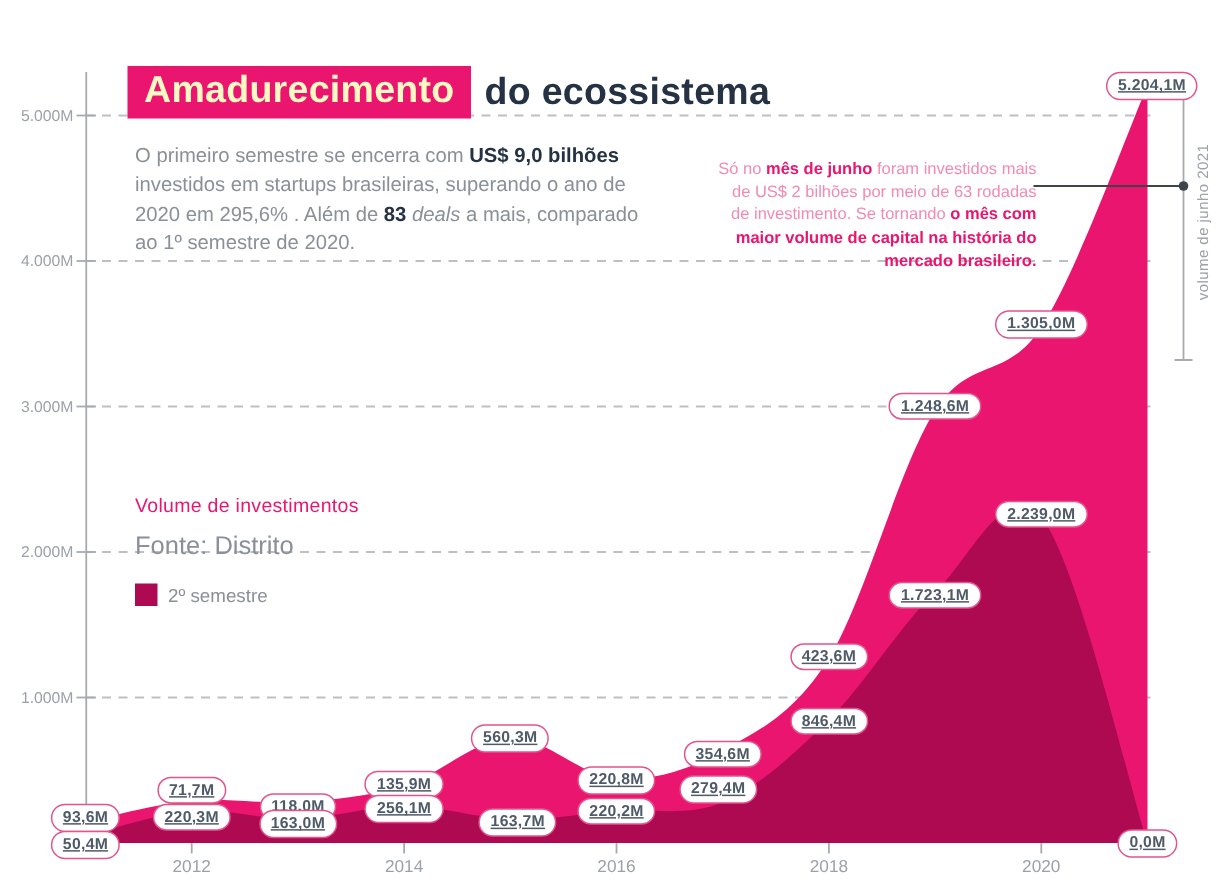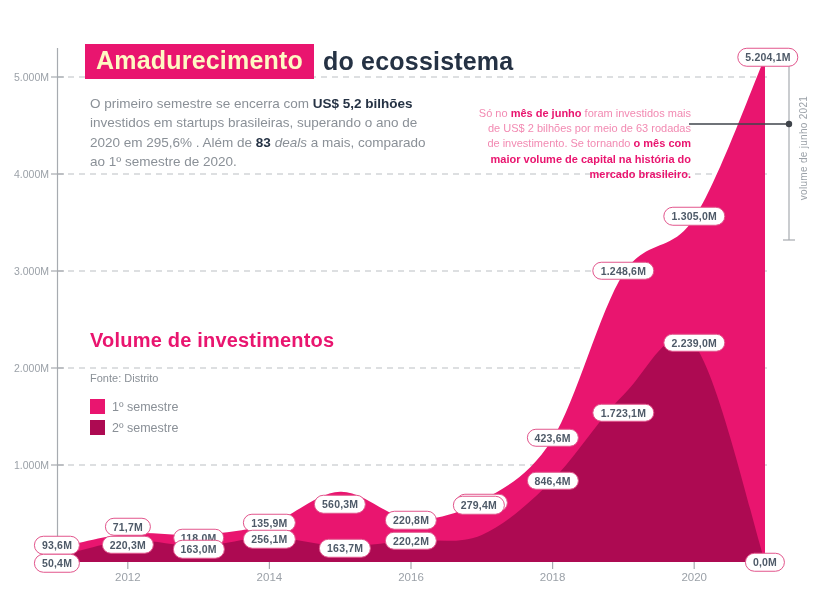--- a/index.html
+++ b/index.html
@@ -14,32 +14,32 @@
   .title-rest{color:var(--navy);margin-left:9px;}
   
   .intro{position:absolute;left:90px;top:94px;width:348px;font-size:13.5px;line-height:1.43;color:#8a9097;}
   .intro .b{color:var(--navy);font-weight:bold;}
   .intro .i{font-style:italic;}
   
   .june-note{position:absolute;left:477px;top:106px;width:214px;font-size:11px;line-height:1.38;text-align:right;color:#f28ab2;}
   .june-note .b{color:var(--brand);font-weight:bold;}
   
   .legend{position:absolute;left:90px;top:329px;}
-  .legend-heading{font-size:20px;font-weight:bold;color:var(--brand);letter-spacing:0.2px;}
-  .legend-source{font-size:11px;color:#8a9097;margin-top:20px;}
+  .legend-heading{font-size:13px;font-weight:normal;color:var(--brand);letter-spacing:0.2px;}
+  .legend-source{font-size:17px;color:#8a9097;margin-top:10px;}
   .legend-items{margin-top:15px;}
   .legend-row{display:flex;align-items:center;margin-top:6px;height:15px;}
   .swatch{width:15px;height:15px;display:inline-block;}
   .legend-label{font-size:12.5px;color:#8a9097;margin-left:7px;}
   
   .bubble{
     position:absolute;transform:translate(-50%,-50%);
     background:#ffffff;border:1.5px solid #e2558c;border-radius:999px;
     padding:2px 7px 2.5px 7px;font-size:10.5px;font-weight:bold;color:#4e5a68;
-    white-space:nowrap;letter-spacing:0.2px;
+    white-space:nowrap;letter-spacing:0.2px;text-decoration:underline;
   }
   
   .vlabel{
     position:absolute;left:803px;top:148px;transform:translate(-50%,-50%) rotate(-90deg);
     font-size:10px;color:#9ba1a8;white-space:nowrap;letter-spacing:0.3px;
   }
 </style>
 </head>
 <body>
 
@@ -79,59 +79,55 @@
       <line x1="783" y1="240" x2="795" y2="240" stroke="#A7ABB0" stroke-width="1.2"></line>
       <line x1="689" y1="124" x2="789" y2="124" stroke="#3F444B" stroke-width="1.4"></line>
       <circle cx="789" cy="124" r="3.2" fill="#3F444B"></circle>
     </svg>
 
   <div class="title">
     <span class="title-hl">Amadurecimento</span>
     <span class="title-rest">do ecossistema</span>
   </div>
 
-  <div class="intro" id="intro"><span>O primeiro semestre se encerra com </span><span class="b">US$ 5,2 bilhões</span><span> investidos em startups brasileiras, superando o ano de 2020 em 295,6% . Além de </span><span class="b">83</span><span class="i"> deals</span><span> a mais, comparado ao 1º semestre de 2020.</span></div>
+  <div class="intro" id="intro"><span>O primeiro semestre se encerra com </span><span class="b">US$ 9,0 bilhões</span><span> investidos em startups brasileiras, superando o ano de 2020 em 295,6% . Além de </span><span class="b">83</span><span class="i"> deals</span><span> a mais, comparado ao 1º semestre de 2020.</span></div>
 
   <div class="june-note" id="june-note"><span>Só no </span><span class="b">mês de junho</span><span> foram investidos mais de US$ 2 bilhões por meio de 63 rodadas de investimento. Se tornando </span><span class="b">o mês com maior volume de capital na história do mercado brasileiro.</span></div>
 
   <div class="legend">
     <div class="legend-heading">Volume de investimentos</div>
     <div class="legend-source">Fonte: Distrito</div>
     <div class="legend-items" id="legend-items">
-        <div class="legend-row">
-          <span class="swatch" style="background: rgb(233, 21, 111);"></span>
-          <span class="legend-label">1º semestre</span>
-        </div>
         <div class="legend-row">
           <span class="swatch" style="background: rgb(173, 10, 82);"></span>
           <span class="legend-label">2º semestre</span>
         </div>
       </div>
   </div>
 
   <div id="bubble-layer">
       <div class="bubble" style="left: 57px; top: 545.032px;">93,6M</div>
       <div class="bubble" style="left: 127.8px; top: 526.676px;">71,7M</div>
       <div class="bubble" style="left: 198.6px; top: 537.743px; text-align: right;">118,0M</div>
       <div class="bubble" style="left: 269.4px; top: 522.976px;">135,9M</div>
-      <div class="bubble" style="left: 340.2px; top: 504px;">560,3M</div>
+      <div class="bubble" style="left: 340.2px; top: 492px;">560,3M</div>
       <div class="bubble" style="left: 411px; top: 520.223px;">220,8M</div>
       <div class="bubble" style="left: 481.8px; top: 502.502px;">354,6M</div>
       <div class="bubble" style="left: 552.6px; top: 437.81px;">423,6M</div>
       <div class="bubble" style="left: 623.4px; top: 270.745px;">1.248,6M</div>
       <div class="bubble" style="left: 694.2px; top: 216.232px;">1.305,0M</div>
       <div class="bubble" style="left: 768px; top: 57.2023px;">5.204,1M</div>
       <div class="bubble" style="left: 57px; top: 563.111px;">50,4M</div>
       <div class="bubble" style="left: 127.8px; top: 544.631px;">220,3M</div>
       <div class="bubble" style="left: 198.6px; top: 549.189px;">163,0M</div>
       <div class="bubble" style="left: 269.4px; top: 539.158px;">256,1M</div>
       <div class="bubble" style="left: 345.2px; top: 548.121px;">163,7M</div>
       <div class="bubble" style="left: 411px; top: 540.641px;">220,2M</div>
-      <div class="bubble" style="left: 478.8px; top: 505px;">279,4M</div>
+      <div class="bubble" style="left: 478.8px; top: 526px;">279,4M</div>
       <div class="bubble" style="left: 552.6px; top: 480.899px;">846,4M</div>
-      <div class="bubble" style="left: 623.4px; top: 396.859px; margin-top: 16px;">1.723,1M</div>
+      <div class="bubble" style="left: 623.4px; top: 396.859px;">1.723,1M</div>
       <div class="bubble" style="left: 694.2px; top: 342.817px;">2.239,0M</div>
       <div class="bubble" style="left: 765px; top: 562px;">0,0M</div>
     </div>
 
   <div class="vlabel">volume de junho 2021</div>
 
 </div>
 
 </body></html>

